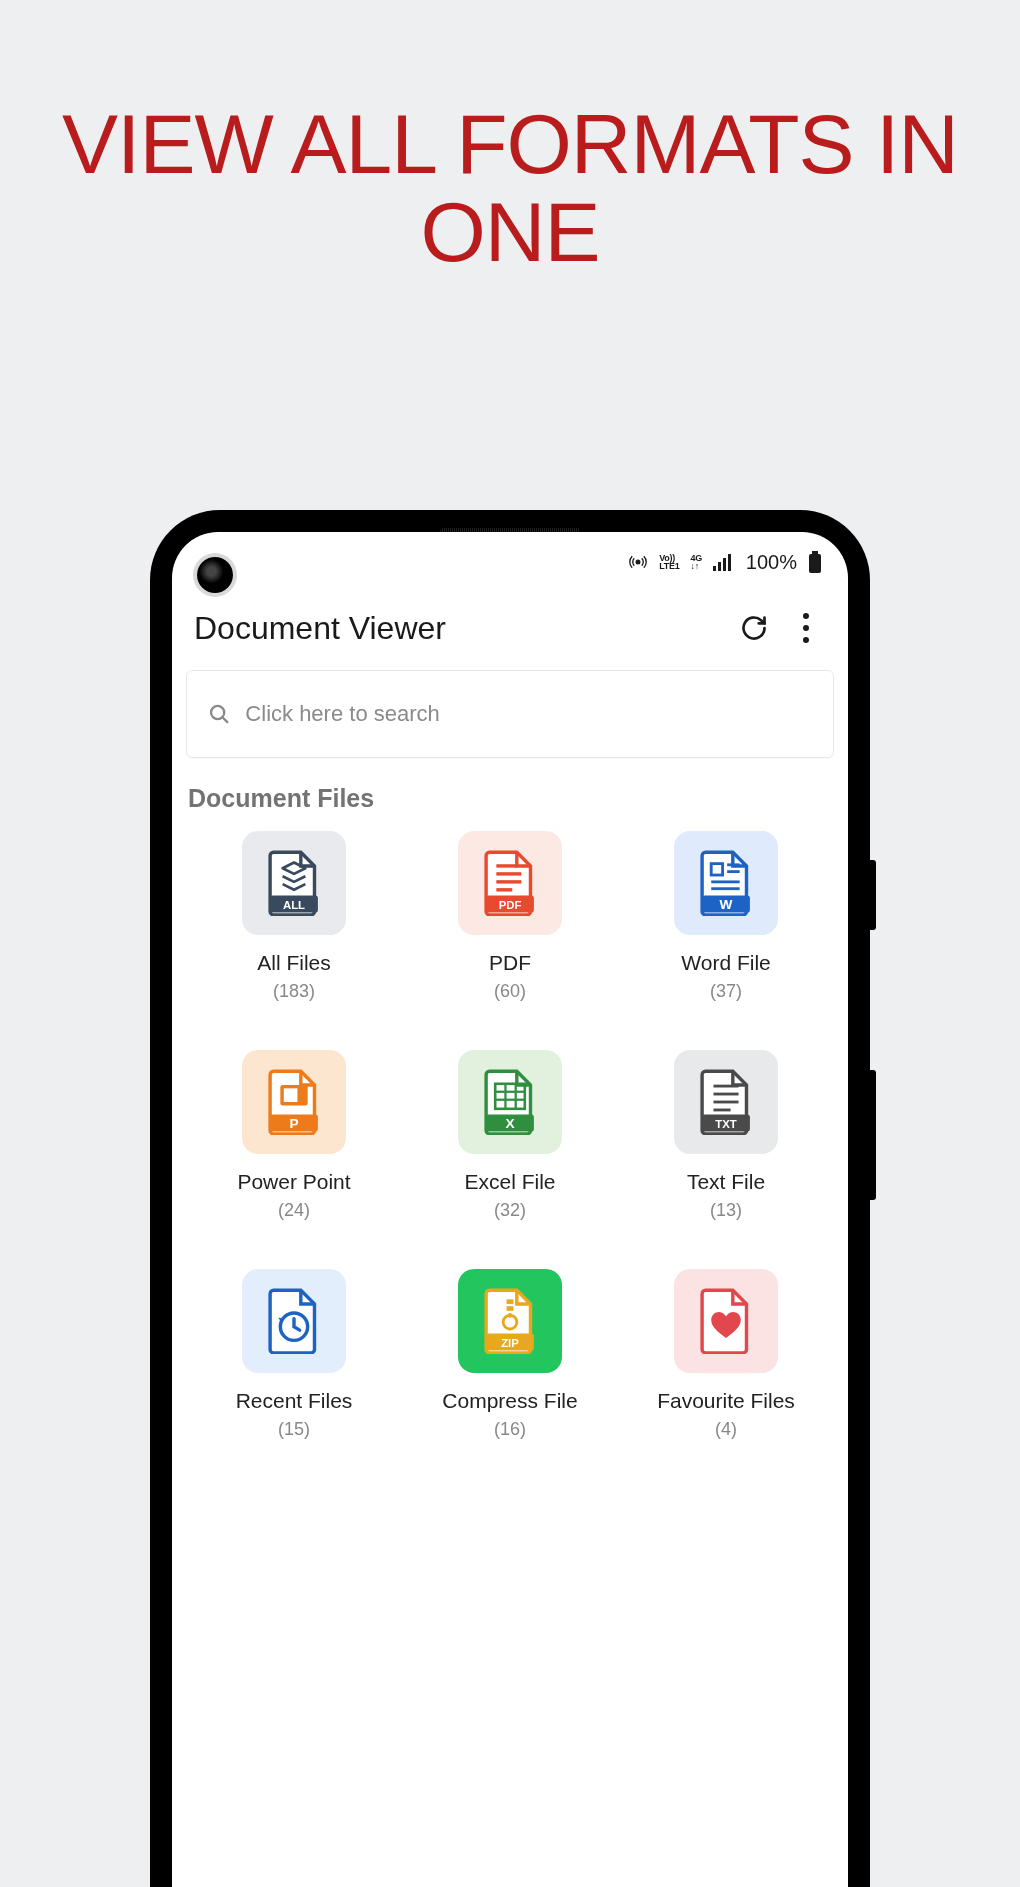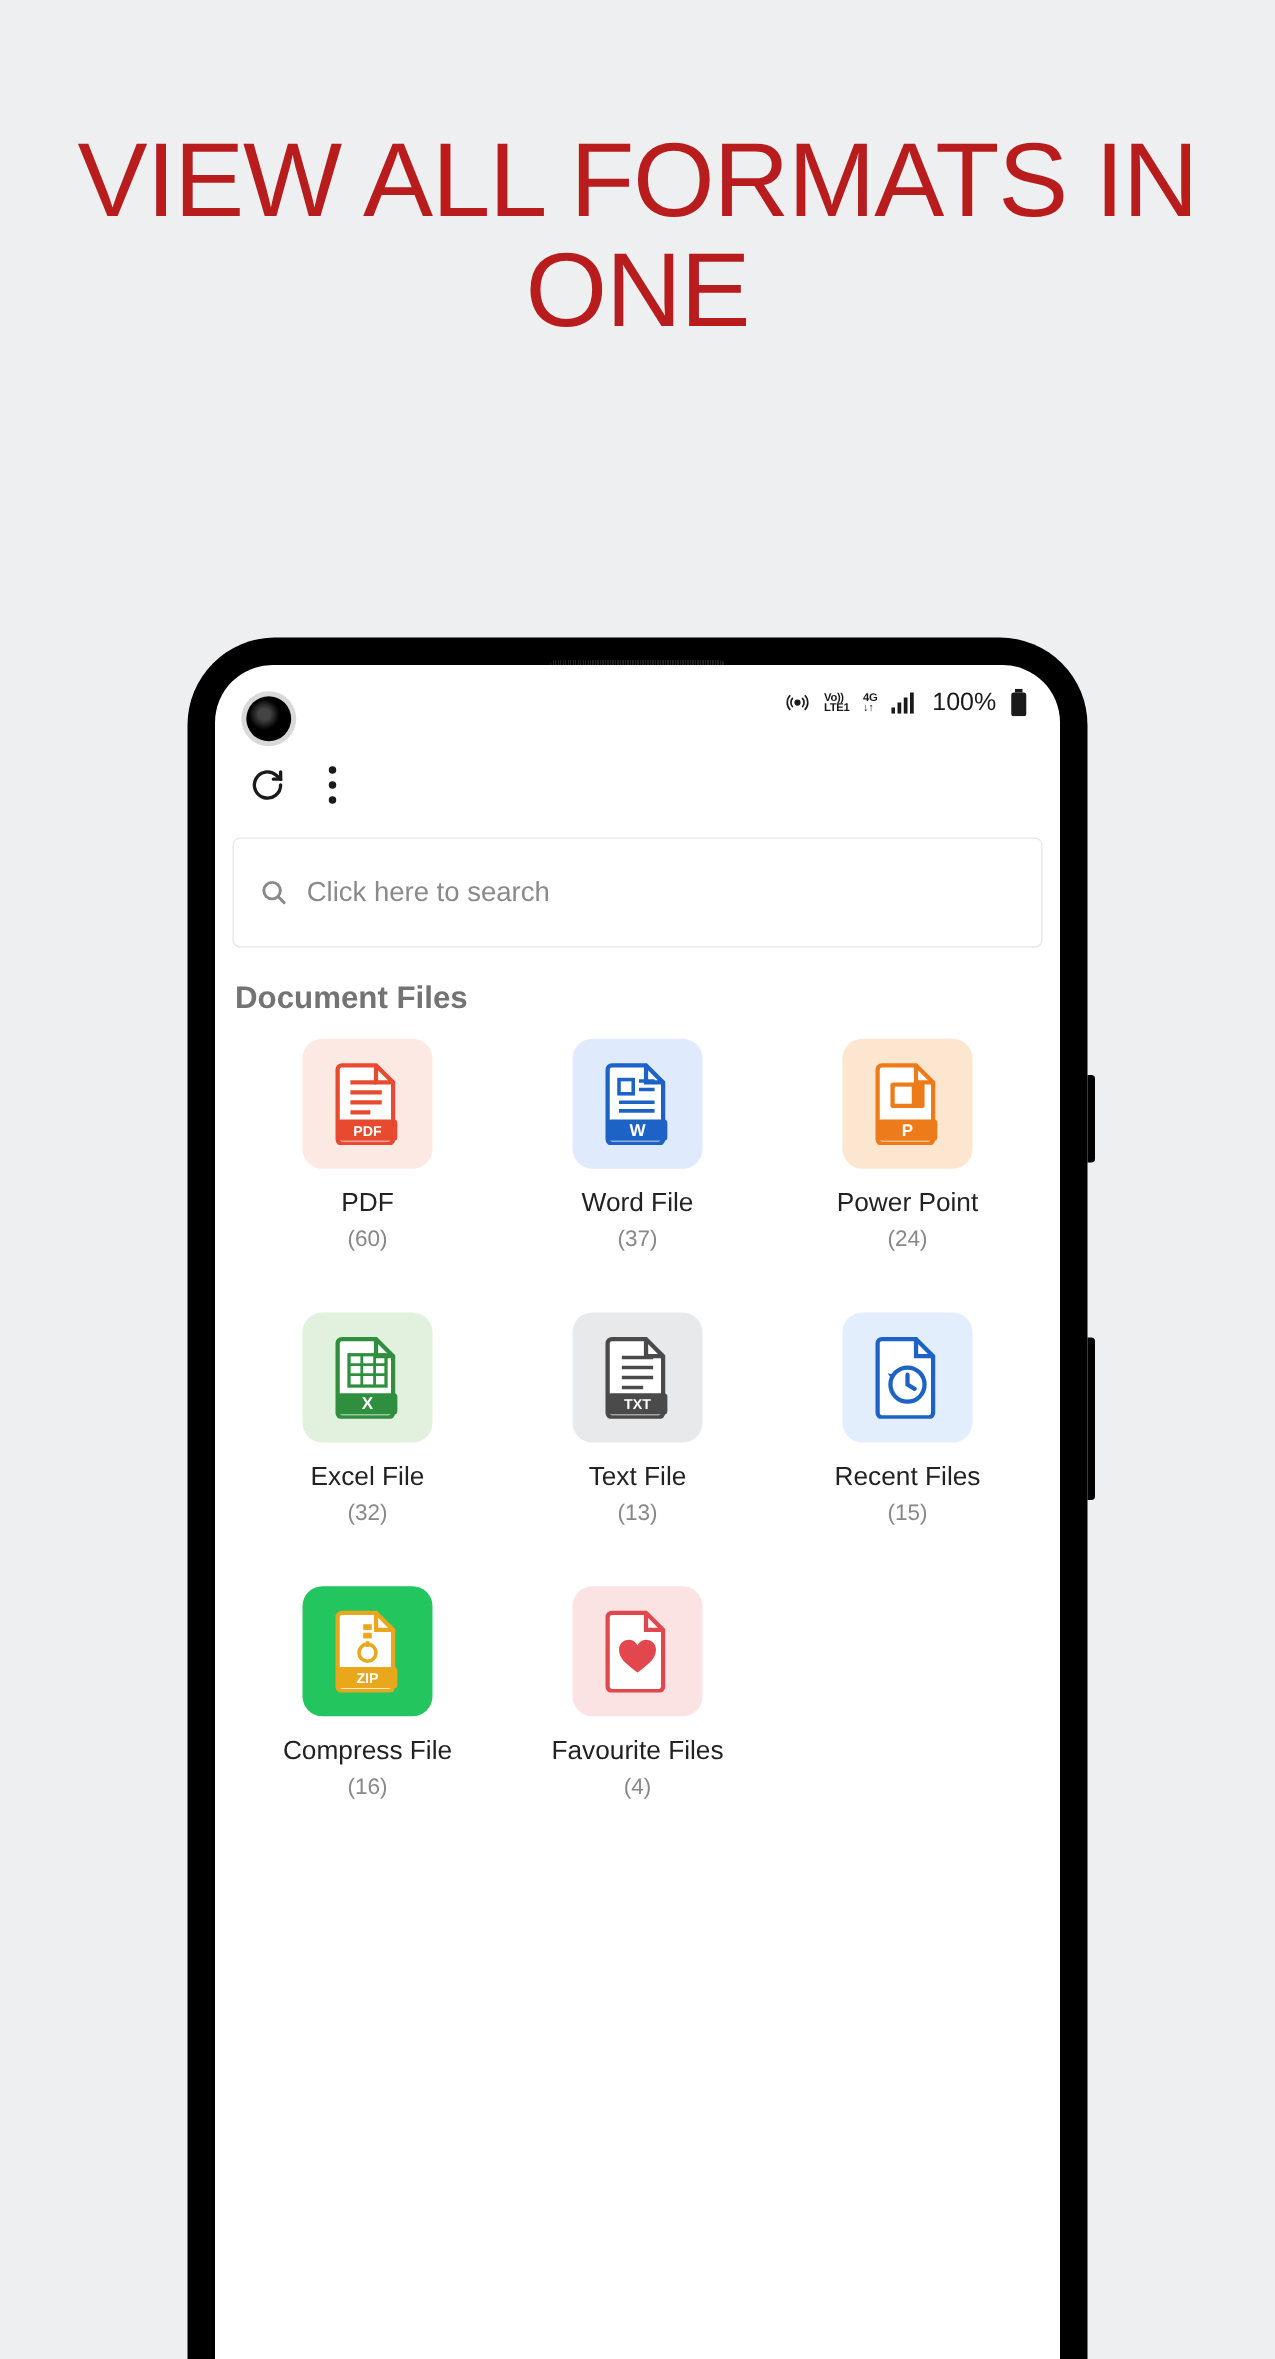--- a/index.html
+++ b/index.html
@@ -216,20 +216,21 @@
           <rect x="15" y="1" width="3" height="17" fill="#1a1a1a"></rect>
         </svg>
         <span class="status-pct">100%</span>
         <svg width="14" height="22" viewBox="0 0 14 22">
           <rect x="4" y="0" width="6" height="3" fill="#1a1a1a"></rect>
           <rect x="1" y="3" width="12" height="19" rx="2" fill="#1a1a1a"></rect>
         </svg>
       </div>
 
       <div class="app-bar">
+        <div class="app-title">Document Viewer</div>
         <div class="app-action">
           <svg width="28" height="28" viewBox="0 0 24 24" fill="none" stroke="#1a1a1a" stroke-width="2.3" stroke-linecap="round">
             <path d="M21 12a9 9 0 1 1-3-6.7L21 8"></path>
             <path d="M21 3v5h-5"></path>
           </svg>
         </div>
         <div class="app-action">
           <div class="dots">
               <span></span>
               <span></span>
@@ -242,20 +243,33 @@
         <svg width="26" height="26" viewBox="0 0 24 24" fill="none" stroke="#8a8a8a" stroke-width="2.3">
           <circle cx="10.5" cy="10.5" r="6.5"></circle>
           <line x1="20" y1="20" x2="15.2" y2="15.2" stroke-linecap="round"></line>
         </svg>
         <input type="text" placeholder="Click here to search" style="">
       </div>
 
       <div class="section-label">Document Files</div>
 
       <div class="grid" id="grid">
+          <div class="tile">
+    <div class="tile-icon" style="background:#e8eaee">
+  <svg viewBox="0 0 48 58">
+    <path d="M6 2h24l12 12v40a3 3 0 0 1-3 3H6a3 3 0 0 1-3-3V5a3 3 0 0 1 3-3z" fill="#fff" stroke="#3a4a5e" stroke-width="3"></path>
+    <path d="M30 2v12h12" fill="none" stroke="#3a4a5e" stroke-width="3"></path>
+    <path d="M14 16l10-5 10 5-10 5z M14 23l10 5 10-5 M14 30l10 5 10-5" fill="none" stroke="#3a4a5e" stroke-width="2.4" stroke-linejoin="round"></path>
+    <rect x="3" y="40" width="42" height="15" rx="2.5" fill="#3a4a5e"></rect>
+    <text x="24" y="51.5" text-anchor="middle" font-family="Arial" font-size="10" font-weight="700" fill="#fff">ALL</text>
+  </svg>
+            </div>
+    <div class="tile-label">All Files</div>
+    <div class="tile-count">(183)</div>
+          </div>
           <div class="tile">
     <div class="tile-icon" style="background:#fde9e3">
   <svg viewBox="0 0 48 58">
     <path d="M6 2h24l12 12v40a3 3 0 0 1-3 3H6a3 3 0 0 1-3-3V5a3 3 0 0 1 3-3z" fill="#fff" stroke="#e74a2f" stroke-width="3"></path>
     <path d="M30 2v12h12" fill="none" stroke="#e74a2f" stroke-width="3"></path>
     <line x1="12" y1="14" x2="30" y2="14" stroke="#e74a2f" stroke-width="3"></line>
                 <line x1="12" y1="21" x2="34" y2="21" stroke="#e74a2f" stroke-width="3"></line>
                 <line x1="12" y1="28" x2="34" y2="28" stroke="#e74a2f" stroke-width="3"></line>
                 <line x1="12" y1="35" x2="26" y2="35" stroke="#e74a2f" stroke-width="3"></line>
     <rect x="3" y="40" width="42" height="15" rx="2.5" fill="#e74a2f"></rect>

